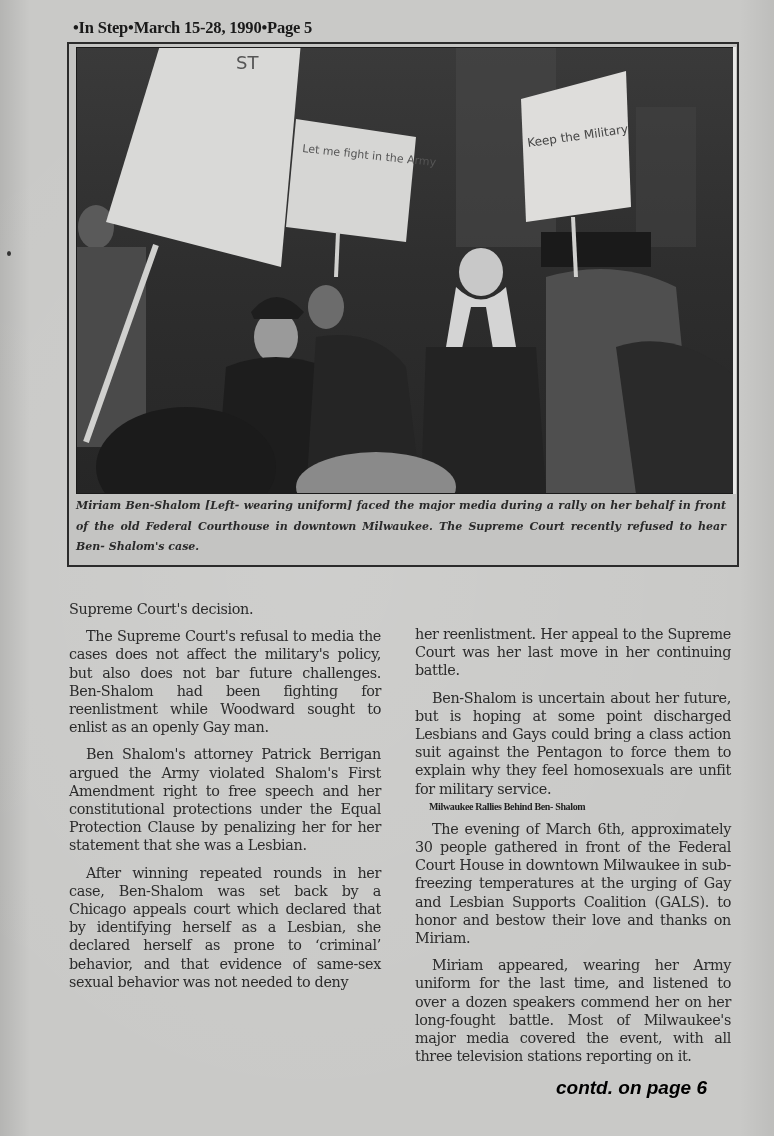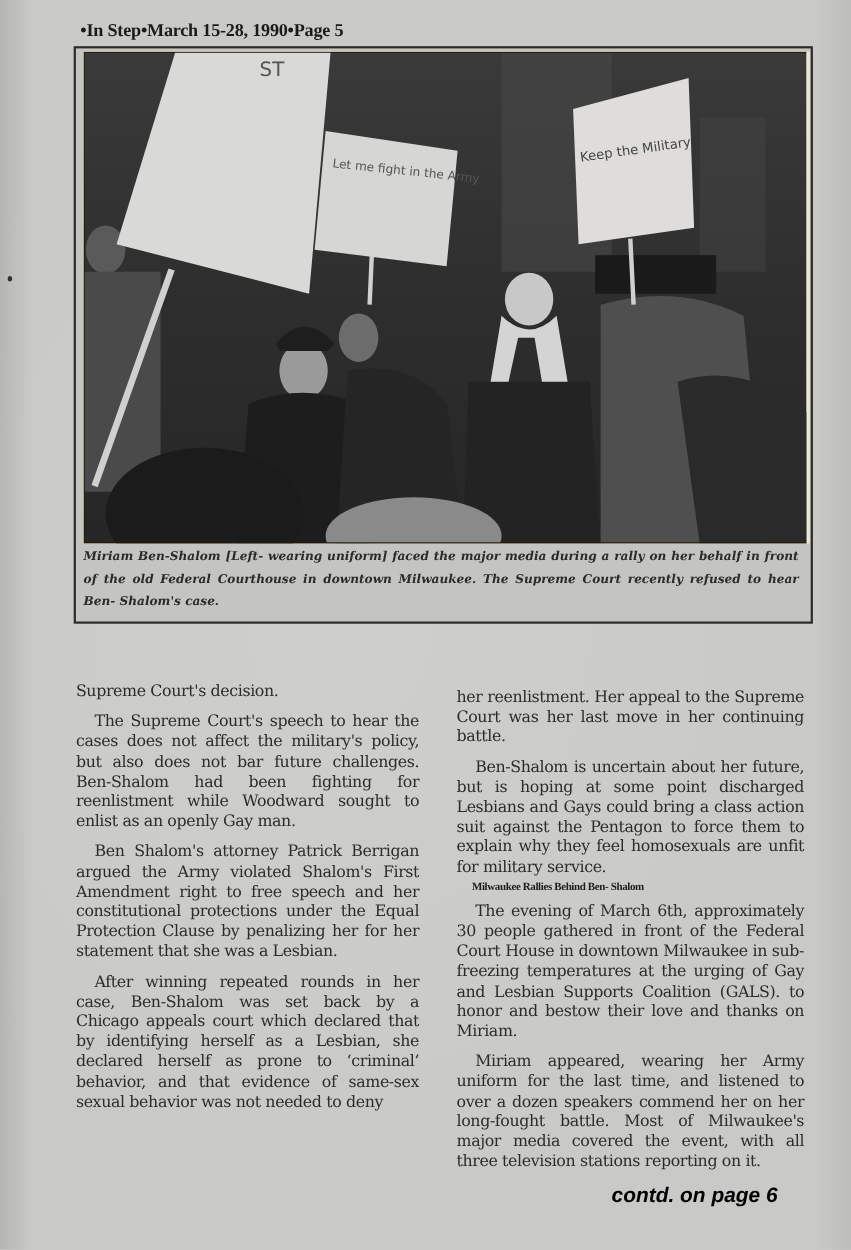--- a/index.html
+++ b/index.html
@@ -25,37 +25,37 @@
     white-space: nowrap;
   }
   .frame {
     position: absolute; left: 67px; top: 42px; width: 672px; height: 525px;
     border: 2px solid #2b2b2b;
     box-sizing: border-box;
     background: #c4c4c2;
   }
   .photo {
     position: absolute; left: 76px; top: 47px; width: 660px; height: 447px;
-    background: #fde047;
+    background: #737373;
     overflow: hidden;
     border-right: 3px solid #e8e8e6;
     box-sizing: border-box;
   }
   .photo svg { position: absolute; left: 0; top: 0; }
   .caption {
     position: absolute; left: 76px; top: 496px; width: 650px;
     font-family: "DejaVu Serif", serif;
     font-style: italic; font-weight: bold;
     font-size: 11px; line-height: 20.5px;
     color: #2a2a2a;
     text-align: justify;
     text-align-last: left;
   }
   .col {
-    position: absolute; top: 620px; width: 312px;
+    position: absolute; top: 600px; width: 312px;
     font-family: "DejaVu Serif", serif;
     font-size: 14.4px; line-height: 18.2px;
     color: #2b2b2b;
     letter-spacing: -0.35px;
   }
   .col.left { left: 69px; }
   .col.right { left: 415px; top: 595px; width: 316px; margin-top: 30px; }
   .col p { margin: 0 0 9px 0; text-align: justify; text-indent: 17px; }
   .col p.noindent { text-indent: 0; }
   .col p.tight { margin-bottom: 0; }
@@ -124,21 +124,21 @@
     <line x1="497" y1="170" x2="500" y2="230" stroke="#d0d0ce" stroke-width="4"></line>
     <text x="452" y="100" font-family="DejaVu Sans, sans-serif" font-size="12" fill="#444" transform="rotate(-8 452 100)">Keep the Military</text>
     <rect x="0" y="0" width="660" height="447" fill="none" stroke="#1a1a1a" stroke-width="2"></rect>
   </svg>
 </div>
 
 <div class="caption">Miriam Ben-Shalom [Left- wearing uniform] faced the major media during a rally on her behalf in front of the old Federal Courthouse in downtown Milwaukee. The Supreme Court recently refused to hear Ben- Shalom's case.</div>
 
 <div class="col left">
   <p class="noindent">Supreme Court's decision.</p>
-  <p>The Supreme Court's speech to hear the cases does not affect the military's policy, but also does not bar future challenges. Ben-Shalom had been fighting for reenlistment while Woodward sought to enlist as an openly Gay man.</p>
+  <p>The Supreme Court's refusal to media the cases does not affect the military's policy, but also does not bar future challenges. Ben-Shalom had been fighting for reenlistment while Woodward sought to enlist as an openly Gay man.</p>
   <p>Ben Shalom's attorney Patrick Berrigan argued the Army violated Shalom's First Amendment right to free speech and her constitutional protections under the Equal Protection Clause by penalizing her for her statement that she was a Lesbian.</p>
   <p>After winning repeated rounds in her case, Ben-Shalom was set back by a Chicago appeals court which declared that by identifying herself as a Lesbian, she declared herself as prone to ‘criminal’ behavior, and that evidence of same-sex sexual behavior was not needed to deny</p>
 </div>
 
 <div class="col right">
   <p class="noindent">her reenlistment. Her appeal to the Supreme Court was her last move in her continuing battle.</p>
   <p class="tight">Ben-Shalom is uncertain about her future, but is hoping at some point discharged Lesbians and Gays could bring a class action suit against the Pentagon to force them to explain why they feel homosexuals are unfit for military service.</p>
   <div class="subhead">Milwaukee Rallies Behind Ben- Shalom</div>
   <p>The evening of March 6th, approximately 30 people gathered in front of the Federal Court House in downtown Milwaukee in sub-freezing temperatures at the urging of Gay and Lesbian Supports Coalition (GALS). to honor and bestow their love and thanks on Miriam.</p>
   <p>Miriam appeared, wearing her Army uniform for the last time, and listened to over a dozen speakers commend her on her long-fought battle. Most of Milwaukee's major media covered the event, with all three television stations reporting on it.</p>

